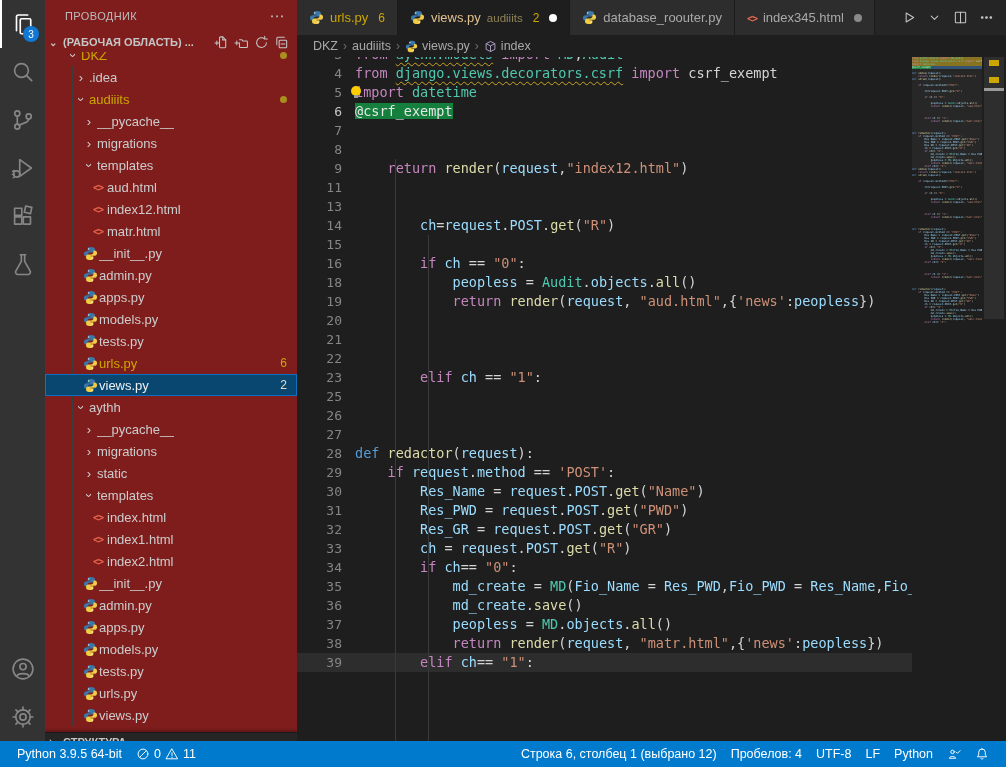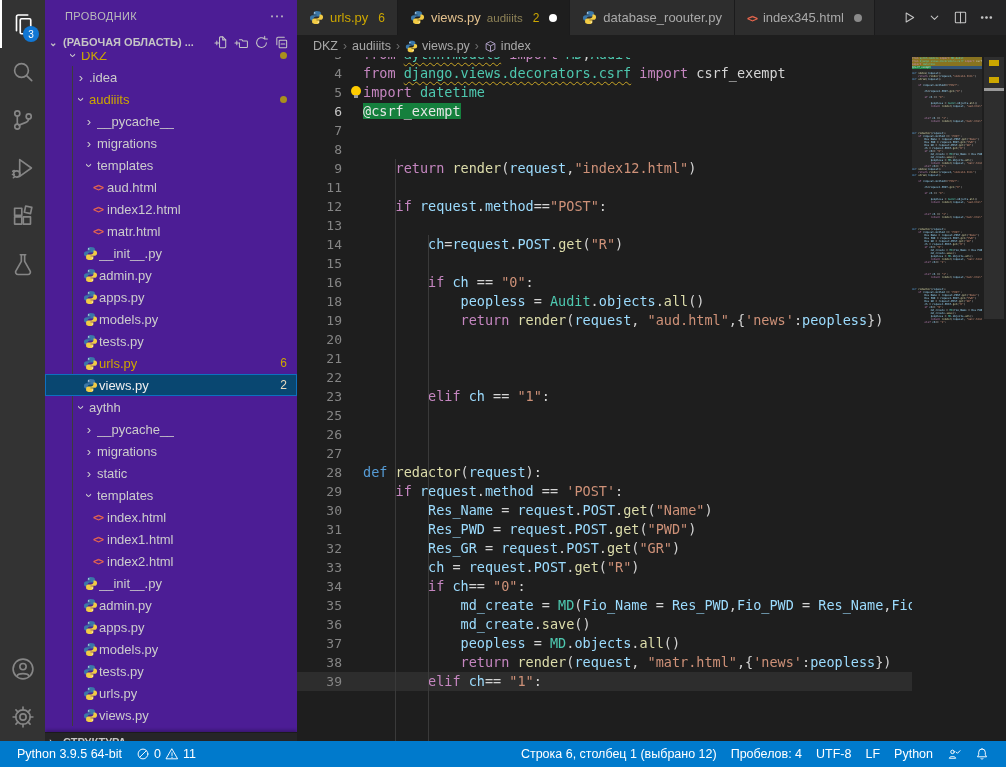--- a/index.html
+++ b/index.html
@@ -10,21 +10,21 @@
   
   #activitybar{position:absolute;left:0;top:0;width:45px;height:741px;background:#333333;z-index:5;}
   .ab-top{position:absolute;top:0;left:0;width:45px;}
   .ab-bottom{position:absolute;bottom:0;left:0;width:45px;}
   .ab-item{position:relative;width:45px;height:48px;display:flex;align-items:center;justify-content:center;color:#868686;cursor:pointer;}
   .ab-item.active{color:#FFFFFF;border-left:2px solid #fff;}
   .ab-item svg{width:24px;height:24px;}
   .ab-badge{position:absolute;right:6px;bottom:6px;min-width:16px;height:16px;border-radius:9px;
     background:#1177D4;color:#fff;font-size:10px;display:flex;align-items:center;justify-content:center;padding:0 3px;}
   
-  #sidebar{position:absolute;left:45px;top:0;width:252px;height:750px;background:#4c1d95;overflow:hidden;}
+  #sidebar{position:absolute;left:45px;top:0;width:252px;height:750px;background:#7f1d1d;overflow:hidden;}
   .sb-title{height:32px;display:flex;align-items:center;padding:0 12px 0 20px;font-size:11px;color:#BBBBBB;letter-spacing:.4px;}
   .sb-title .grow{flex:1;}
   .sb-more{color:#C5C5C5;font-size:15px;cursor:pointer;}
   .sb-section{height:20px;display:flex;align-items:center;font-size:11px;font-weight:bold;color:#C5C5C5;padding:0 6px 0 4px;}
   .sb-section .chev{width:14px;font-size:10px;color:#C5C5C5;}
   .sb-section .lbl{flex:1;white-space:nowrap;overflow:hidden;}
   .sb-section .act{width:20px;height:18px;display:flex;align-items:center;justify-content:center;color:#C5C5C5;cursor:pointer;}
   .sb-section .act svg{width:15px;height:15px;}
   #tree{position:absolute;top:52px;left:0;right:0;bottom:18px;overflow:hidden;}
   #treeinner{margin-top:-8px;position:relative;}
@@ -68,21 +68,21 @@
   #breadcrumb svg{width:13px;height:13px;}
   
   #editorbody{position:absolute;left:0;top:57px;right:0;bottom:0;overflow:hidden;}
   #codepane{position:absolute;left:0;top:0;width:615px;height:100%;overflow:hidden;cursor:text;}
   #lines{position:relative;margin-top:-12px;font-family:"DejaVu Sans Mono",monospace;font-size:13.5px;line-height:19px;}
   .iguide{position:absolute;width:1px;background:#3a3a3a;}
   .line{display:flex;height:19px;white-space:pre;}
   .line.hl{background:rgba(255,255,255,0.07);}
   .ln{width:45px;flex:none;text-align:right;color:#858585;font-size:13px;}
   .ln.active{color:#C6C6C6;}
-  .lt{padding-left:21px;position:relative;}
+  .lt{padding-left:13px;position:relative;}
   .tk-k{color:#C586C0;} .tk-d{color:#569CD6;} .tk-f{color:#DCDCAA;} .tk-v{color:#9CDCFE;}
   .tk-c{color:#4EC9B0;} .tk-s{color:#CE9178;} .tk-w{color:#D4D4D4;}
   .tk-m{color:#4EC9B0;text-decoration:underline wavy #C8A525 1px;text-underline-offset:3px;}
   .tk-sel{color:#E6E6E6;background:#15803d;}
   .bulb{position:absolute;left:9px;top:3px;width:11px;height:13px;z-index:3;}
   .bulb .ball{position:absolute;left:0;top:0;width:10px;height:10px;border-radius:50%;background:#FFCC00;}
   .bulb .base{position:absolute;left:3px;top:9px;width:4px;height:3px;background:#9a9a9a;}
   
   #minimap{position:absolute;top:0;right:24px;width:70px;height:100%;overflow:hidden;cursor:pointer;}
   .mm-line{height:3px;line-height:3px;font-size:2.6px;font-family:"DejaVu Sans Mono",monospace;white-space:pre;overflow:hidden;color:#777;}
@@ -572,21 +572,20 @@
       <div id="codepane">
         <div id="lines">
             <div class="line"><span class="ln">3</span><span class="lt"><span class="tk-k">from </span><span class="tk-m">aythh.models</span><span class="tk-k"> import </span><span class="tk-c">MD</span><span class="tk-w">,</span><span class="tk-c">Audit</span></span></div>
             <div class="line"><span class="ln">4</span><span class="lt"><span class="tk-k">from </span><span class="tk-m">django.views.decorators.csrf</span><span class="tk-k"> import </span><span class="tk-w">csrf_exempt</span></span></div>
             <div class="line"><span class="ln">5</span><span class="lt"><span class="tk-k">import </span><span class="tk-c">datetime</span><span class="bulb"><span class="ball"></span><span class="base"></span></span></span></div>
             <div class="line"><span class="ln active">6</span><span class="lt"><span class="tk-sel">@csrf_exempt</span></span></div>
             <div class="line"><span class="ln">7</span><span class="lt"></span></div>
             <div class="line"><span class="ln">8</span></div>
             <div class="line"><span class="ln">9</span><span class="lt"><span class="tk-w">    </span><span class="tk-k">return </span><span class="tk-f">render</span><span class="tk-w">(</span><span class="tk-v">request</span><span class="tk-w">,</span><span class="tk-s">"index12.html"</span><span class="tk-w">)</span></span></div>
             <div class="line"><span class="ln">11</span><span class="lt"></span></div>
-            <div class="line"><span class="ln">12</span><span class="lt"><span class="tk-w">    </span><span class="tk-k">if </span><span class="tk-v">request</span><span class="tk-w">.</span><span class="tk-v">method</span><span class="tk-w">==</span><span class="tk-s">"POST"</span><span class="tk-w">:</span></span></div>
             <div class="line"><span class="ln">13</span><span class="lt"></span></div>
             <div class="line"><span class="ln">14</span><span class="lt"><span class="tk-w">        </span><span class="tk-v">ch</span><span class="tk-w">=</span><span class="tk-v">request</span><span class="tk-w">.</span><span class="tk-v">POST</span><span class="tk-w">.</span><span class="tk-f">get</span><span class="tk-w">(</span><span class="tk-s">"R"</span><span class="tk-w">)</span></span></div>
             <div class="line"><span class="ln">15</span><span class="lt"></span></div>
             <div class="line"><span class="ln">16</span><span class="lt"><span class="tk-w">        </span><span class="tk-k">if </span><span class="tk-v">ch</span><span class="tk-w"> == </span><span class="tk-s">"0"</span><span class="tk-w">:</span></span></div>
             <div class="line"><span class="ln">18</span><span class="lt"><span class="tk-w">            </span><span class="tk-v">peopless</span><span class="tk-w"> = </span><span class="tk-c">Audit</span><span class="tk-w">.</span><span class="tk-v">objects</span><span class="tk-w">.</span><span class="tk-f">all</span><span class="tk-w">()</span></span></div>
             <div class="line"><span class="ln">19</span><span class="lt"><span class="tk-w">            </span><span class="tk-k">return </span><span class="tk-f">render</span><span class="tk-w">(</span><span class="tk-v">request</span><span class="tk-w">, </span><span class="tk-s">"aud.html"</span><span class="tk-w">,{</span><span class="tk-s">'news'</span><span class="tk-w">:</span><span class="tk-v">peopless</span><span class="tk-w">})</span></span></div>
             <div class="line"><span class="ln">20</span><span class="lt"></span></div>
             <div class="line"><span class="ln">21</span><span class="lt"></span></div>
             <div class="line"><span class="ln">22</span><span class="lt"></span></div>
             <div class="line"><span class="ln">23</span><span class="lt"><span class="tk-w">        </span><span class="tk-k">elif </span><span class="tk-v">ch</span><span class="tk-w"> == </span><span class="tk-s">"1"</span><span class="tk-w">:</span></span></div>

